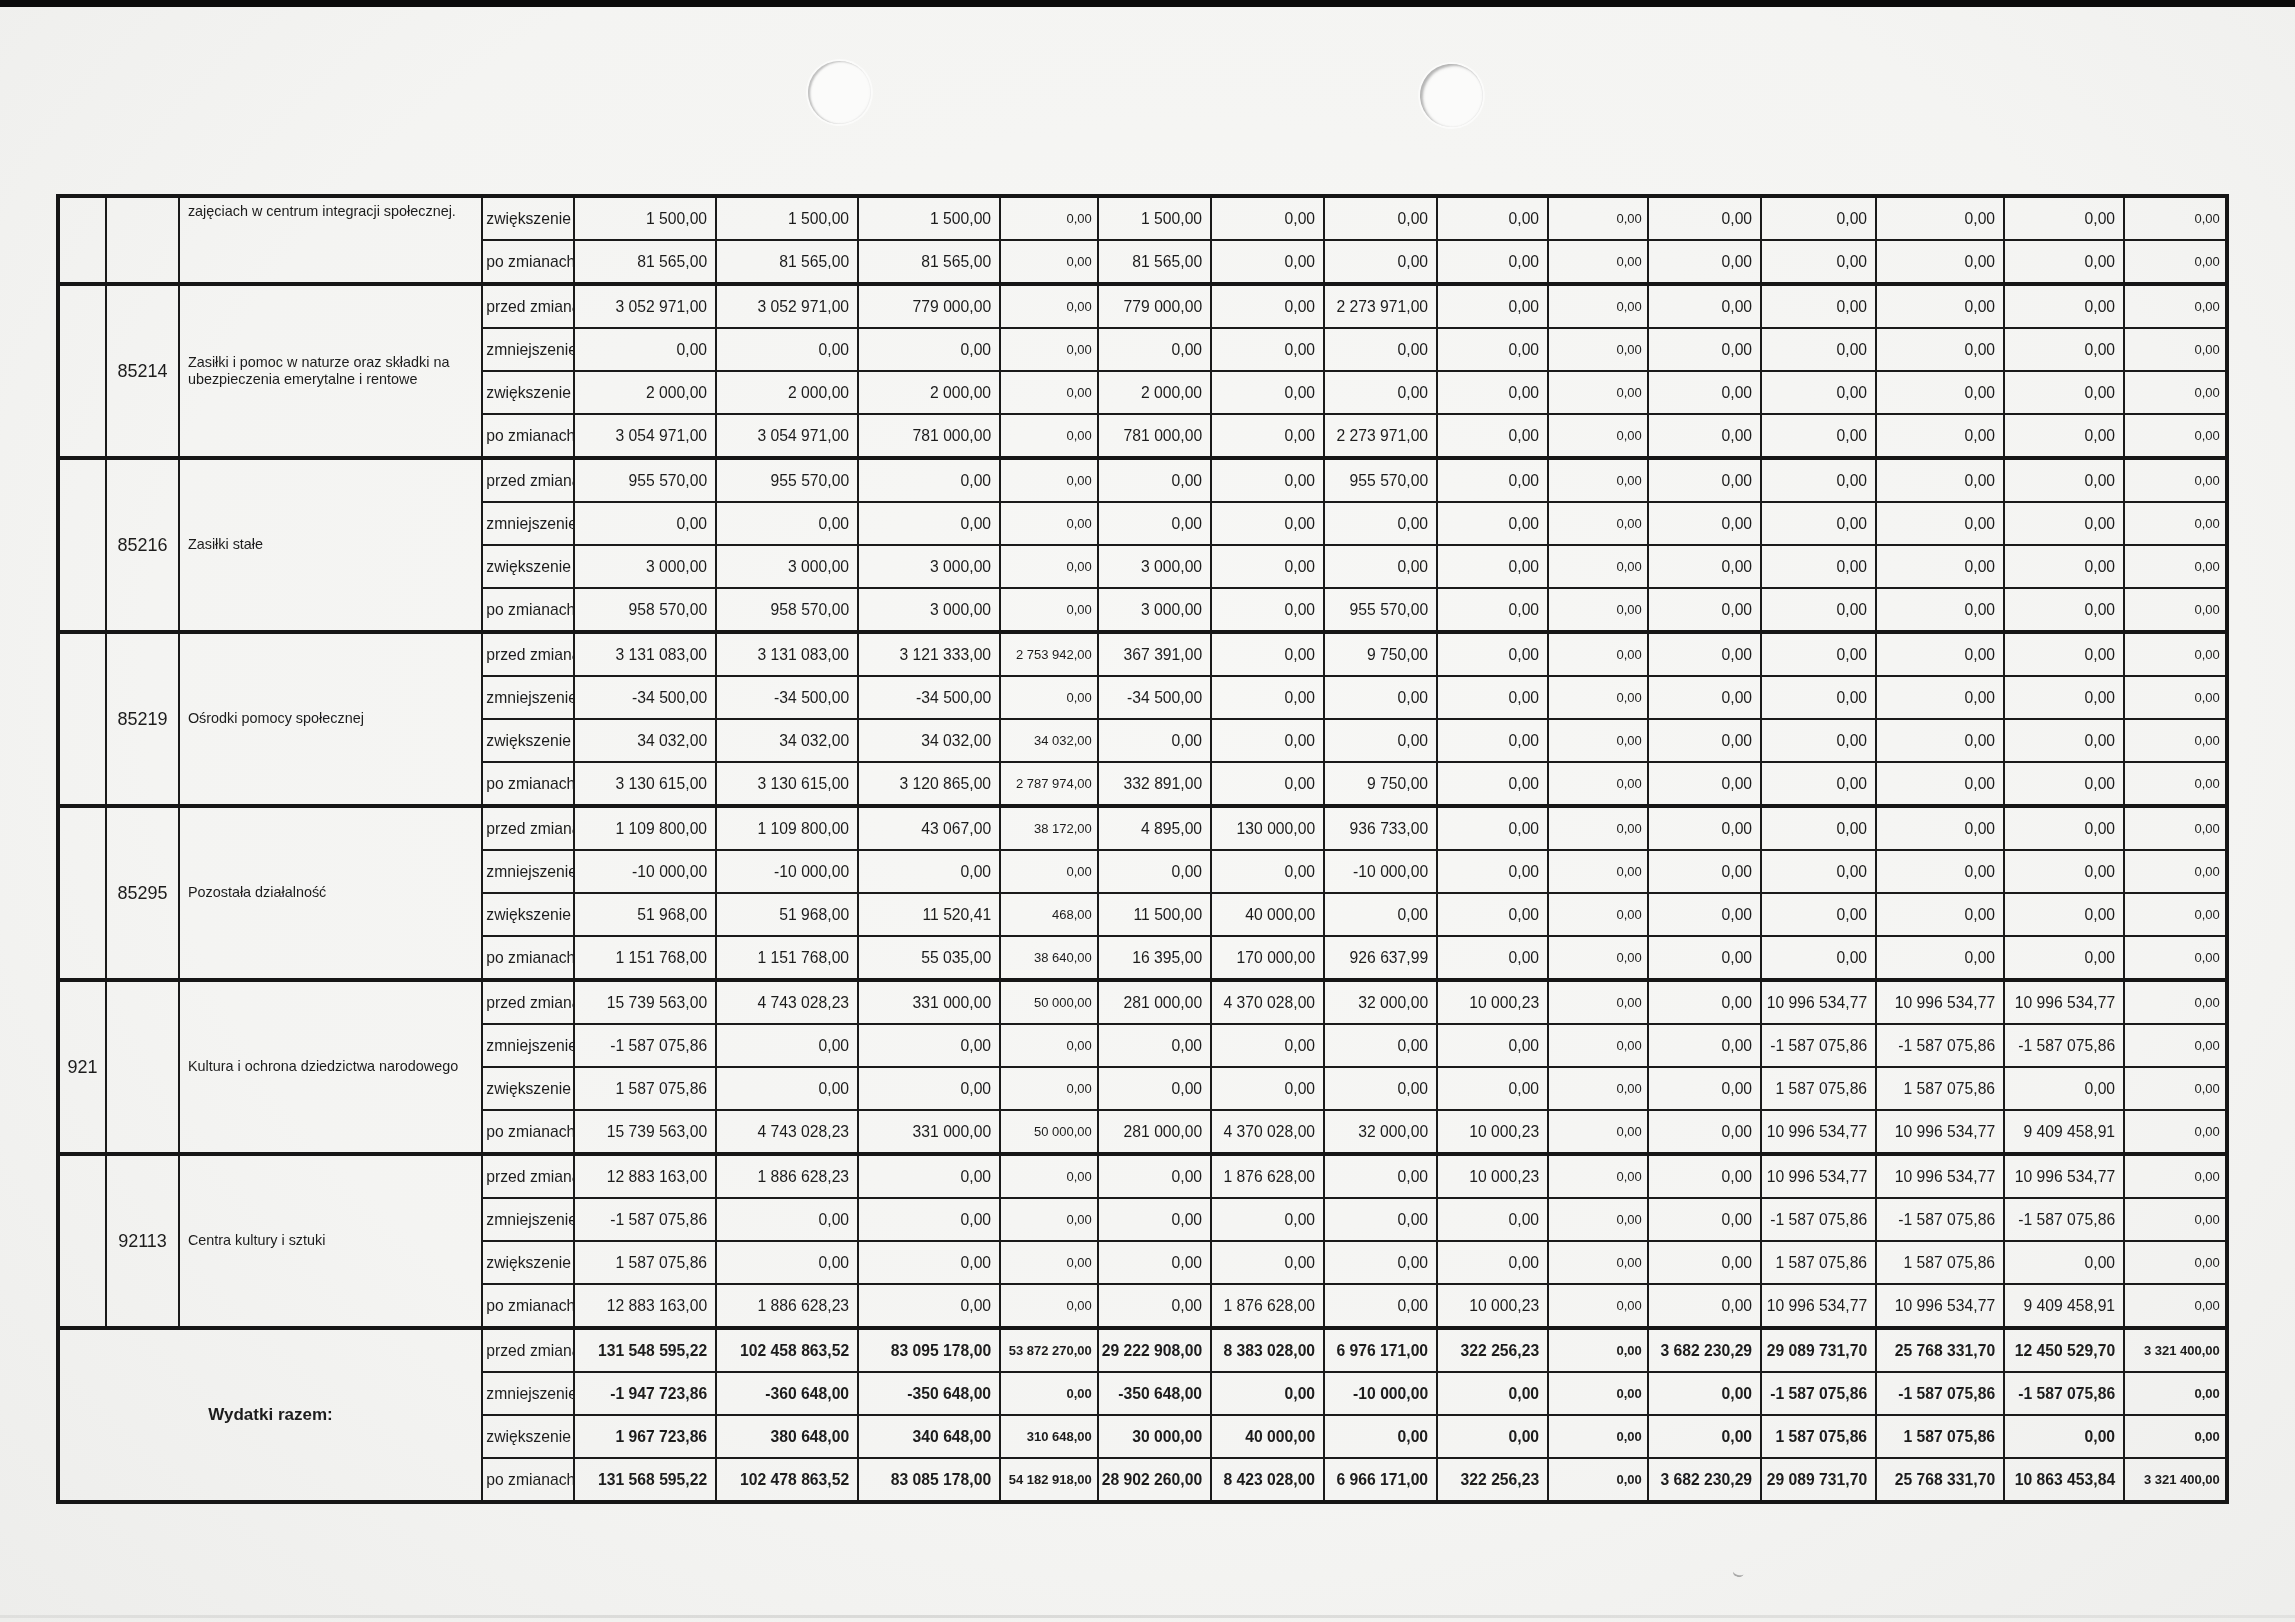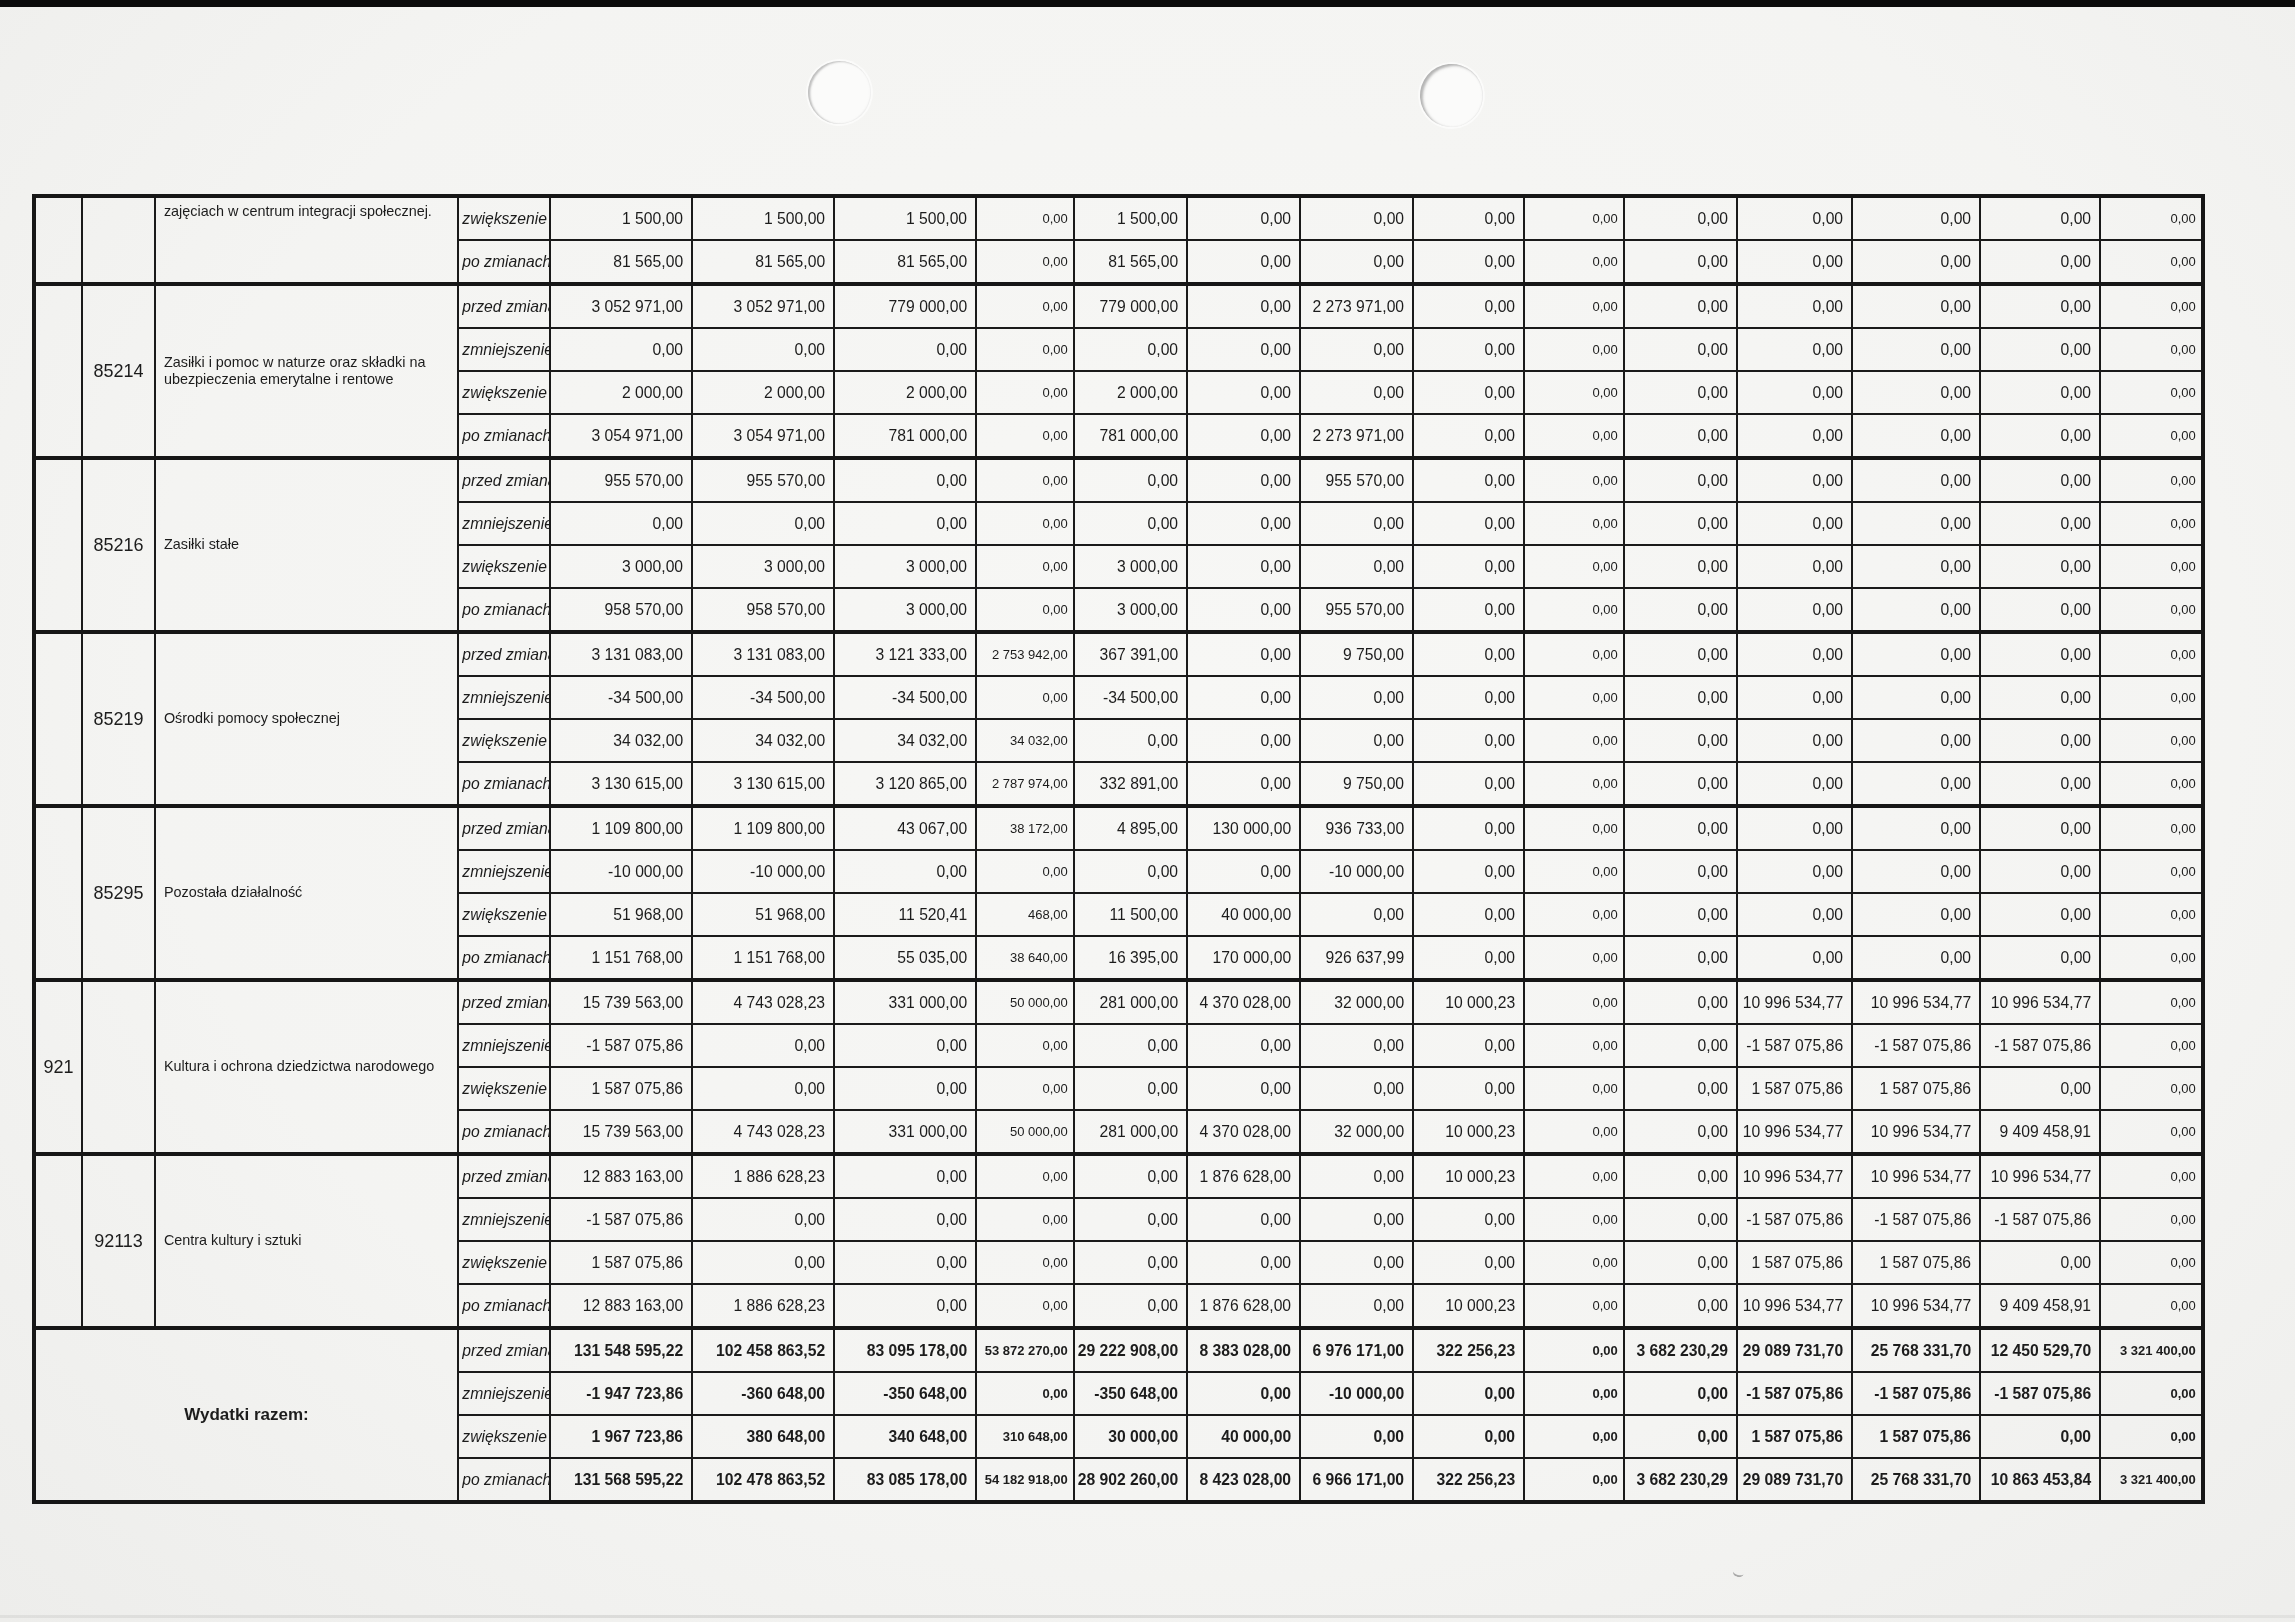--- a/index.html
+++ b/index.html
@@ -46,33 +46,32 @@
     background:transparent;
   }
   table.budget td{
     border:2px solid #1a1a1a;
     height:39px;
     color:#1c1c1c;
     vertical-align:middle;
     overflow:hidden;
     background:transparent;
   }
-  table.budget{border:4.6px solid #161616;}
+  table.budget{border:4.6px solid #161616;margin-left:24px;}
   tr.group-start td{border-top:4.6px solid #161616;}
 
   td.dzial,td.rozdzial{ text-align:center; font-size:18px; }
   td.desc{
     text-align:left; font-size:14.4px; line-height:1.2;
     padding:0 7.9px;
   }
   td.desc.top{ vertical-align:top; padding-top:5.2px; }
   td.rowtype{
     text-align:left; font-size:15.7px; padding-left:3.3px; padding-right:3px;
     white-space:nowrap;
-    font-style:italic;
   }
   td.num{
     text-align:right; font-size:15.7px; padding-right:7.9px;
     white-space:nowrap;
   }
   td.num.narrow{ font-size:13px; padding-right:5.2px; }
   tr.summary td.num{ font-weight:bold; }
   td.summary-label{
     text-align:center; font-weight:bold; font-size:17px;
   }

